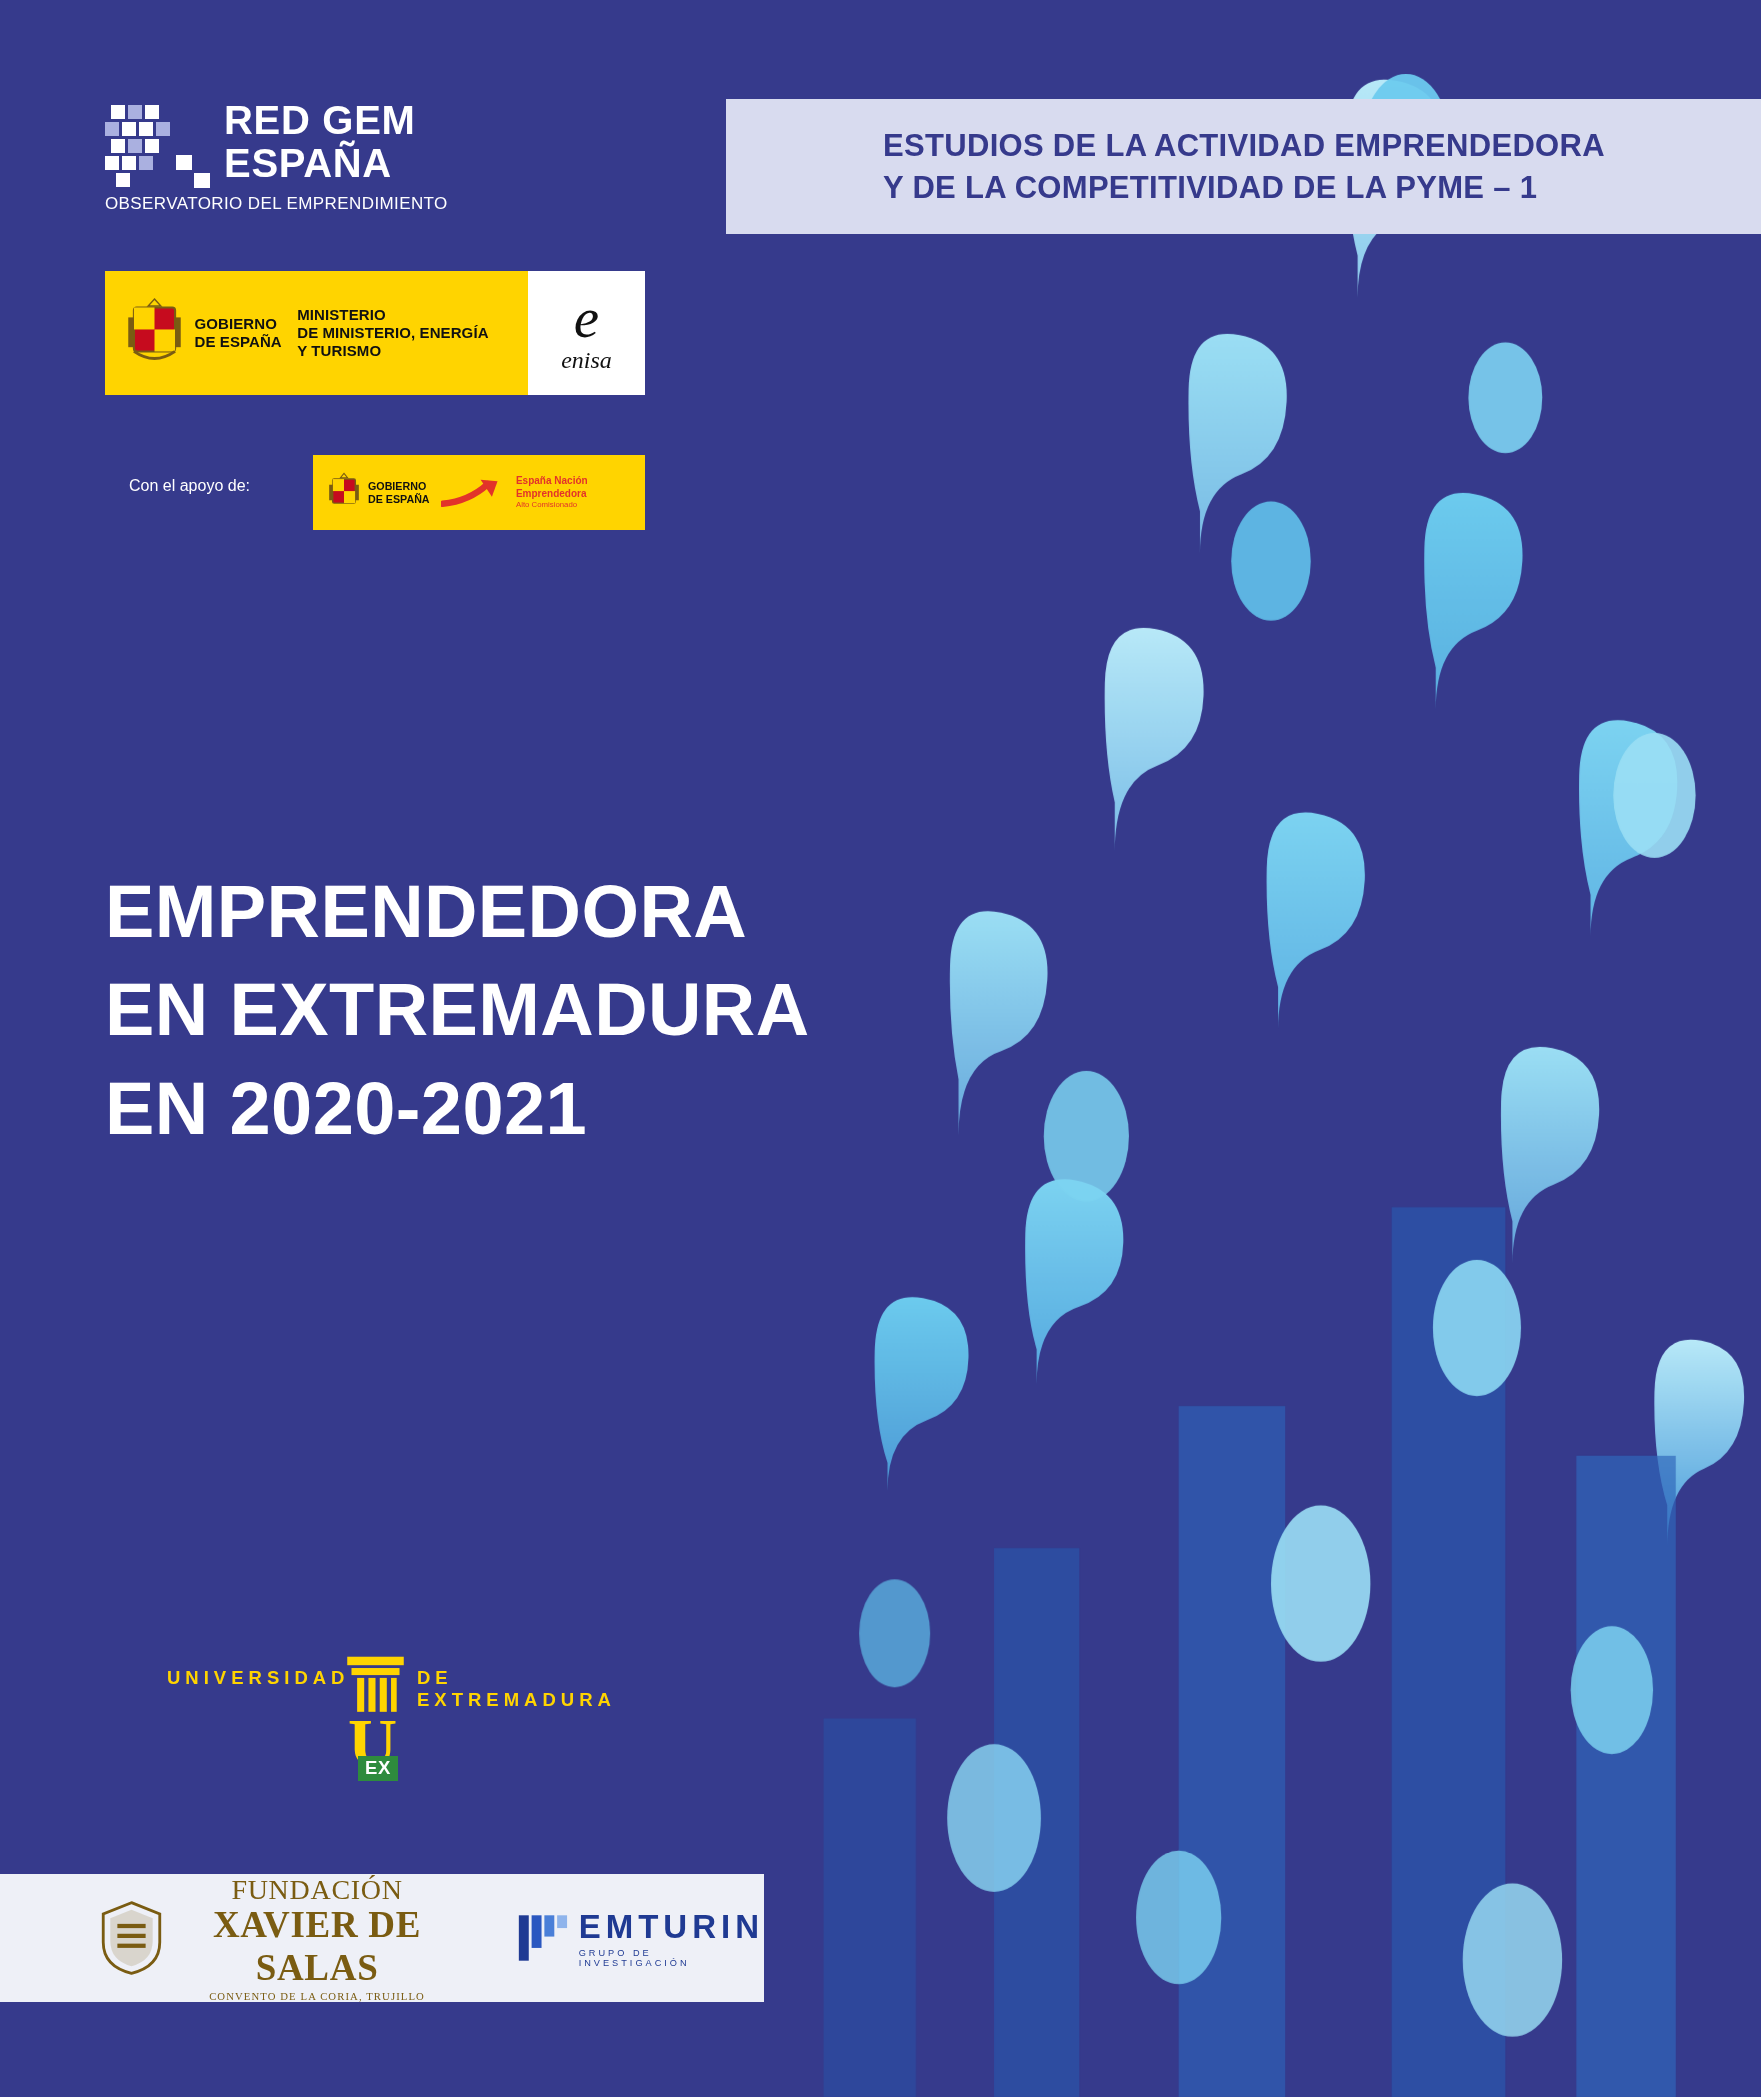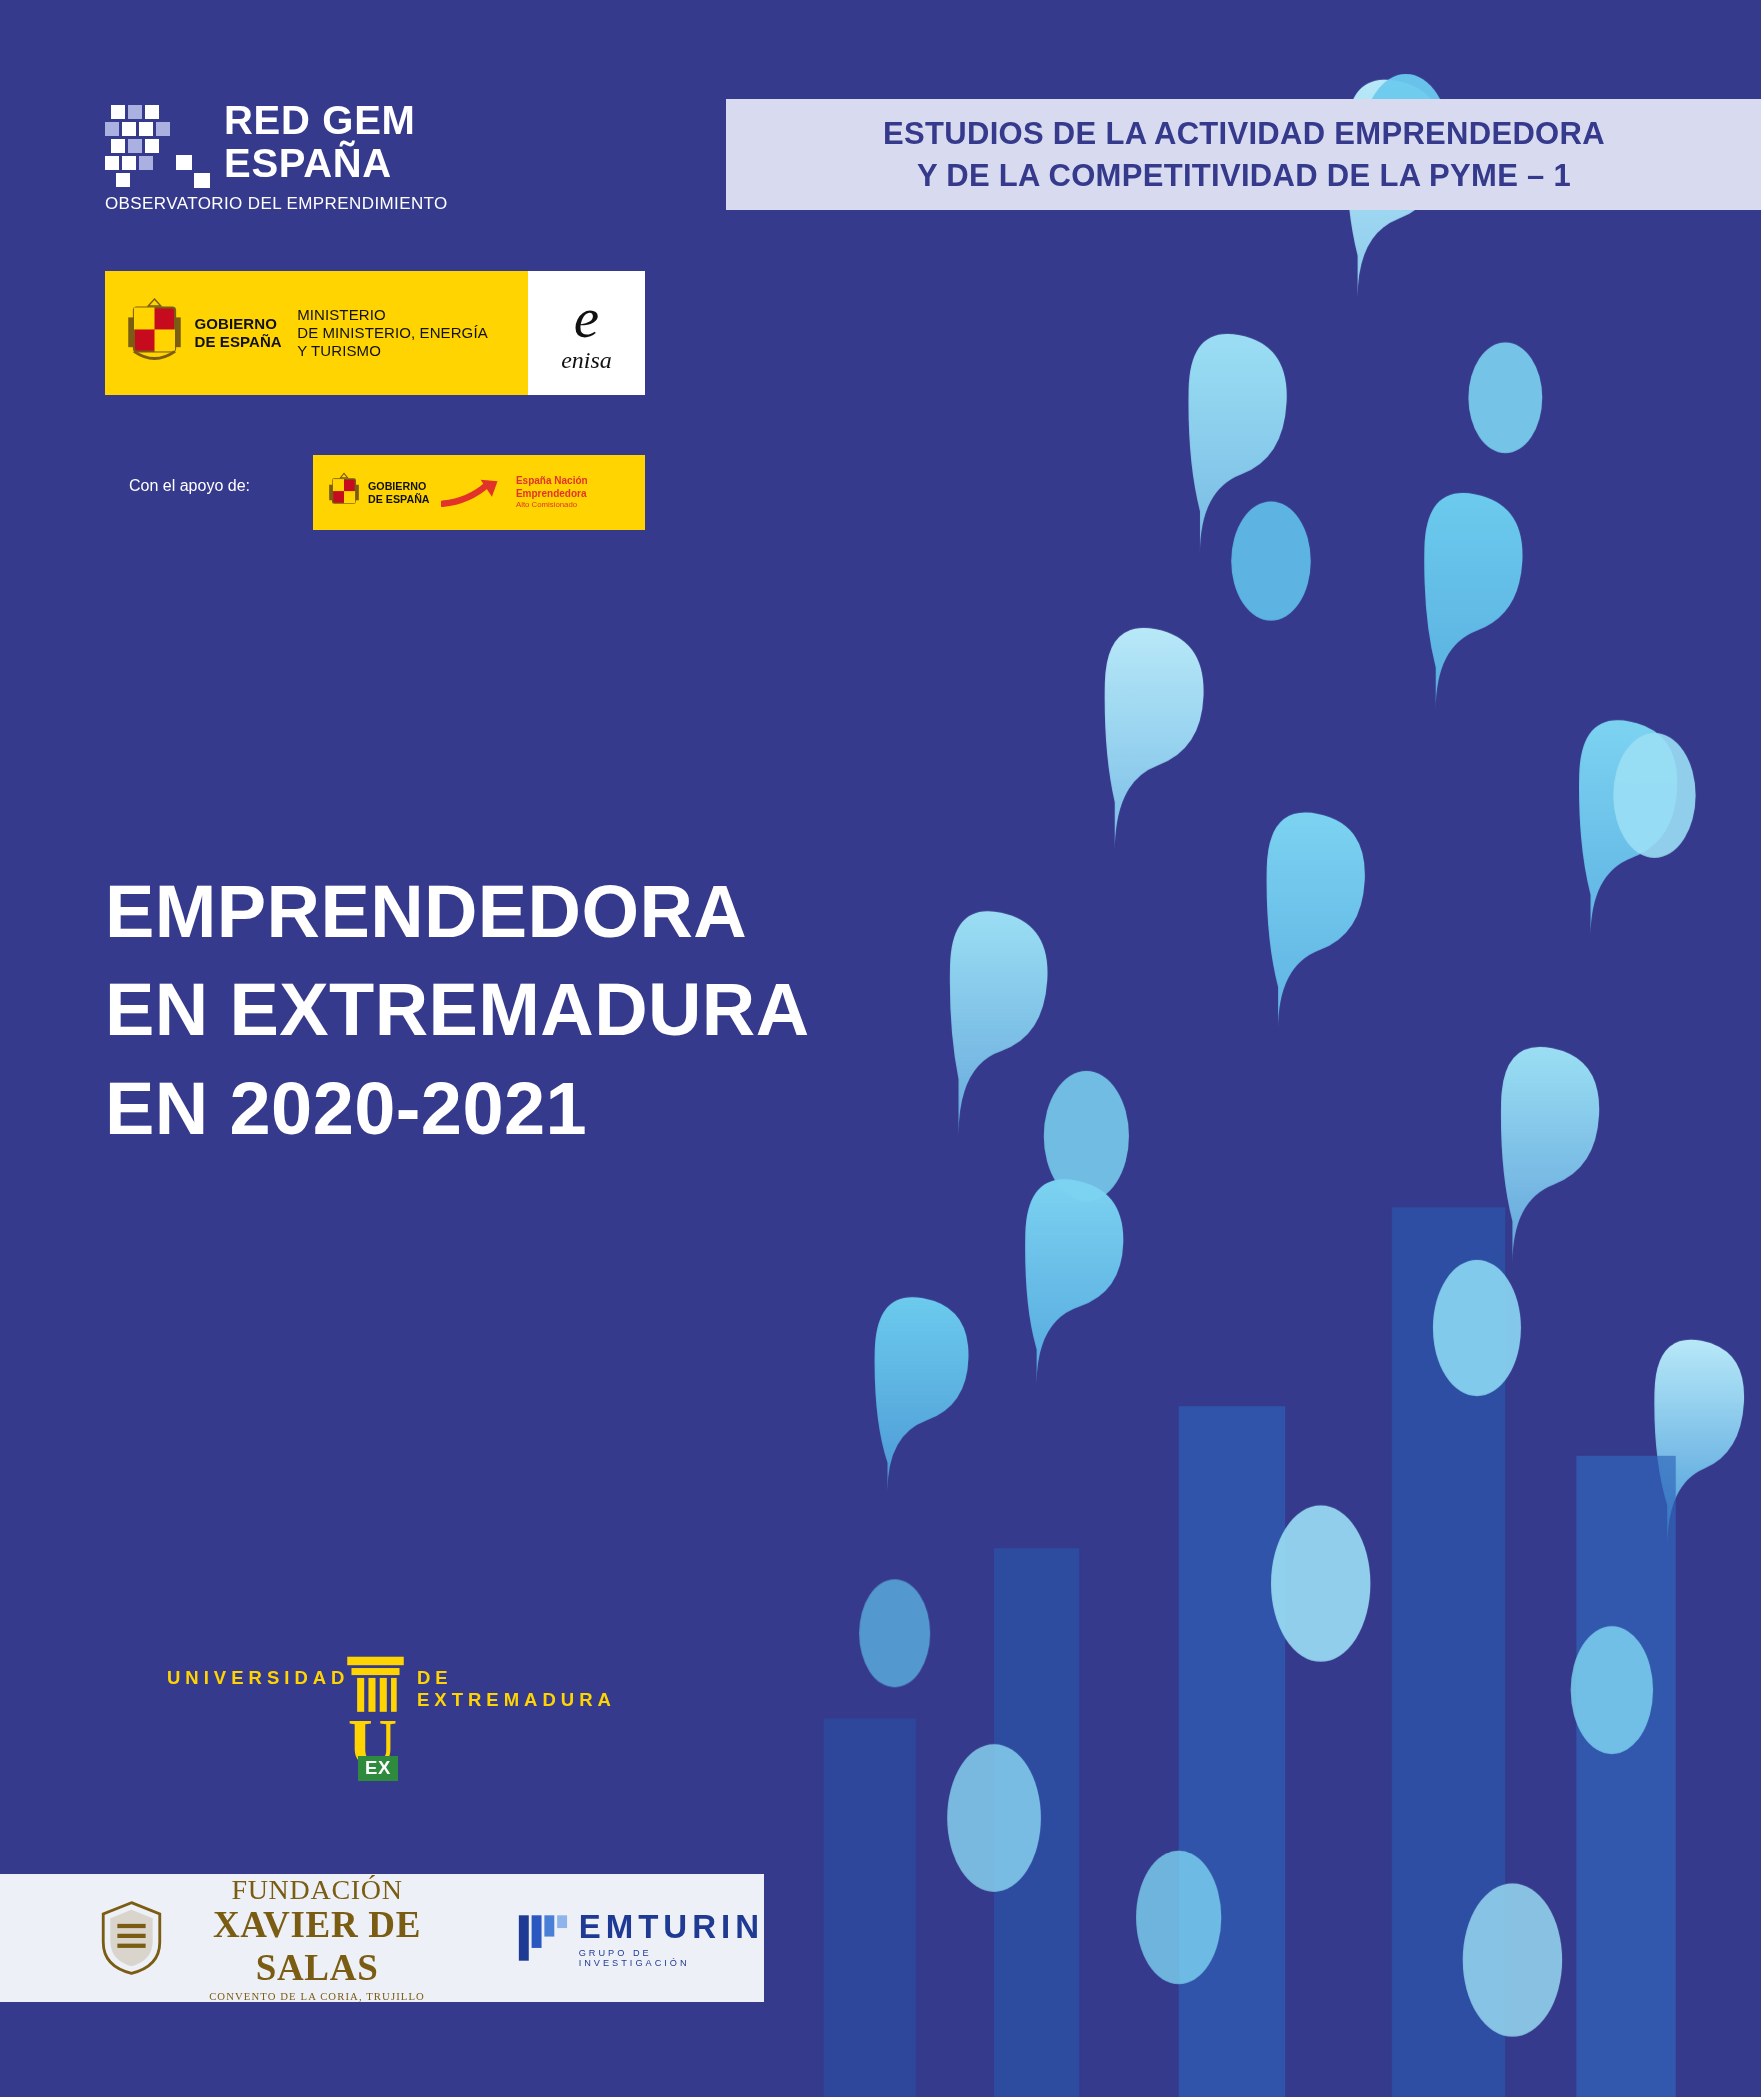--- a/index.html
+++ b/index.html
@@ -27,26 +27,25 @@
     height: 2097px;
     overflow: hidden;
   }
 
   
   .header-band {
     position: absolute;
     left: 726px;
     top: 99px;
     width: 1036px;
-    height: 111px;
+    height: 135px;
     background: #d8dbef;
     display: flex;
     align-items: center;
     justify-content: center;
-    text-align: center;
   }
   .header-band-text {
     color: #363a8c;
     font-size: 31px;
     font-weight: bold;
     line-height: 1.35;
     letter-spacing: 0.3px;
   }
 
   
@@ -138,21 +137,21 @@
   }
   .gov-sep {
     width: 1.4px;
     background: #111111;
     margin: 11.4px 0;
   }
   .gov-min {
     margin-left: 14px;
     color: #111111;
     font-size: 15px;
-    font-weight: normal;
+    font-weight: bold;
     line-height: 1.22;
     letter-spacing: 0.1px;
   }
   .enisa {
     flex: 1;
     display: flex;
     flex-direction: column;
     align-items: center;
     justify-content: center;
   }

